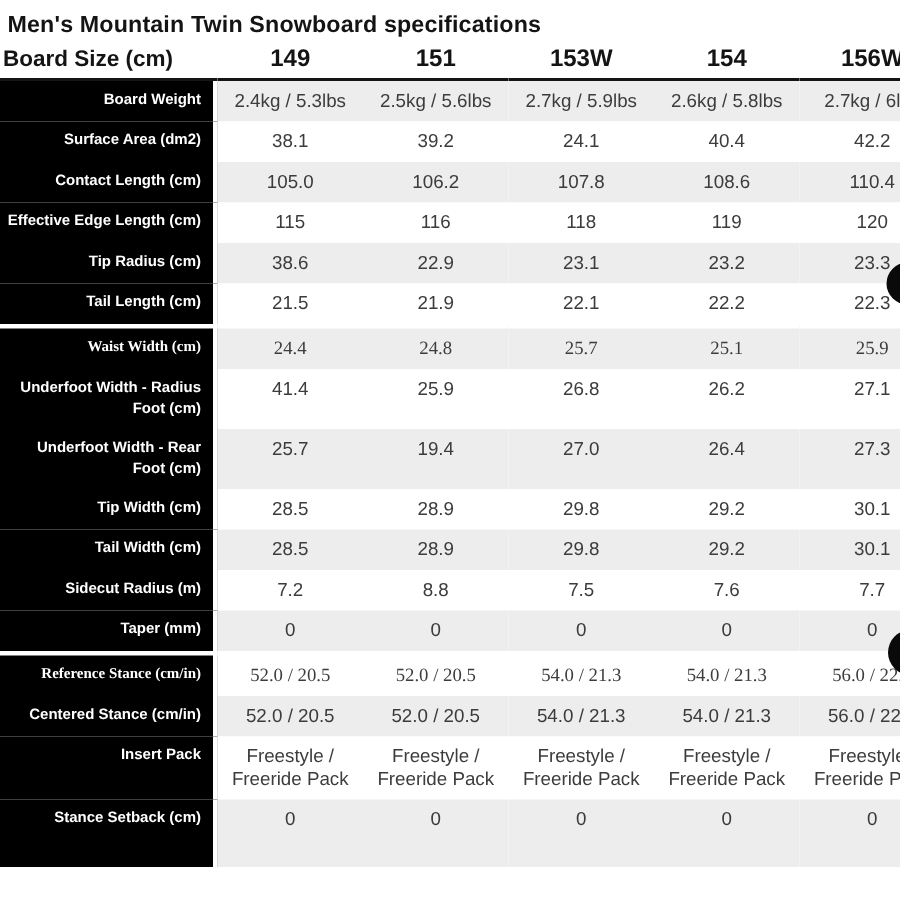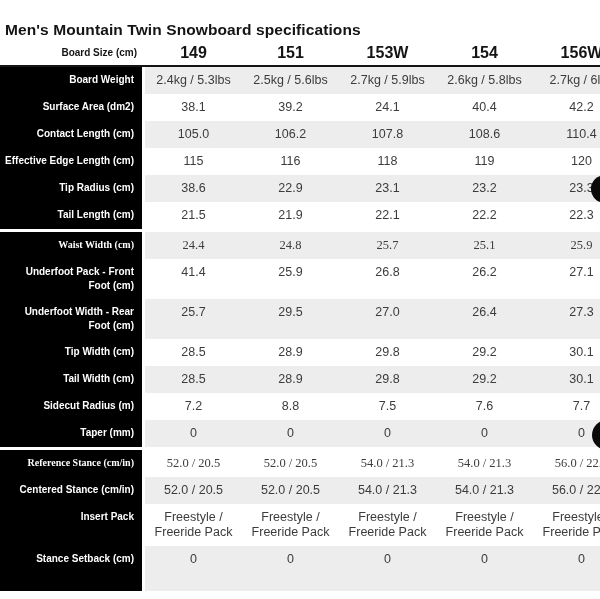--- a/index.html
+++ b/index.html
@@ -5,21 +5,21 @@
   * { margin: 0; box-sizing: border-box; }
   html, body { width: 600px; height: 599px; }
   body {
     position: relative;
     overflow: hidden;
     background: #ffffff;
     font-family: "Liberation Sans", sans-serif;
     -webkit-font-smoothing: antialiased;
   }
   h1.page-title {
-    padding: 20px 8px 2px 5px;
+    padding: 7px 8px 2px 5px;
     font-size: 15.5px;
     line-height: 19px;
     font-weight: 700;
     color: #141414;
     letter-spacing: 0.1px;
   }
   table.specs {
     border-collapse: separate;
     border-spacing: 0;
     table-layout: fixed;
@@ -31,23 +31,23 @@
     font-size: 16px;
     font-weight: 700;
     line-height: 14px;
     padding: 5px 2px;
     border-bottom: 2px solid #141414;
     text-align: center;
     vertical-align: bottom;
   }
   thead th.corner {
     width: 145px;
-    text-align: right;
+    text-align: left;
     padding-right: 8px;
-    font-size: 10px;
+    font-size: 15px;
   }
   thead th.size-col { width: 97px; }
   tbody th {
     background: #000000;
     color: #ffffff;
     font-size: 10px;
     font-weight: 700;
     line-height: 14px;
     text-align: right;
     vertical-align: top;
@@ -141,31 +141,31 @@
     </tr>
     <tr class="sep">
       <th>Waist Width (cm)</th>
       <td>24.4</td>
       <td>24.8</td>
       <td>25.7</td>
       <td>25.1</td>
       <td>25.9</td>
     </tr>
     <tr>
-      <th>Underfoot Pack - Front Foot (cm)</th>
+      <th>Underfoot Width - Radius Foot (cm)</th>
       <td>41.4</td>
       <td>25.9</td>
       <td>26.8</td>
       <td>26.2</td>
       <td>27.1</td>
     </tr>
     <tr>
       <th>Underfoot Width - Rear Foot (cm)</th>
       <td>25.7</td>
-      <td>29.5</td>
+      <td>19.4</td>
       <td>27.0</td>
       <td>26.4</td>
       <td>27.3</td>
     </tr>
     <tr>
       <th>Tip Width (cm)</th>
       <td>28.5</td>
       <td>28.9</td>
       <td>29.8</td>
       <td>29.2</td>

